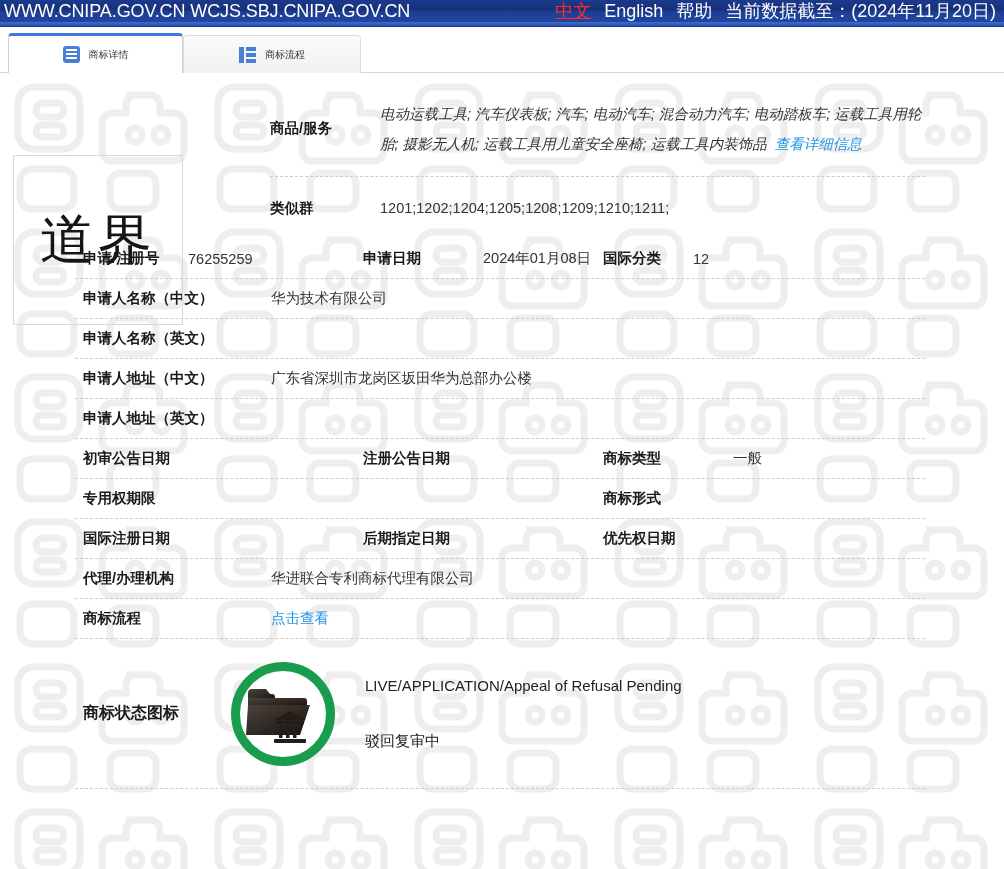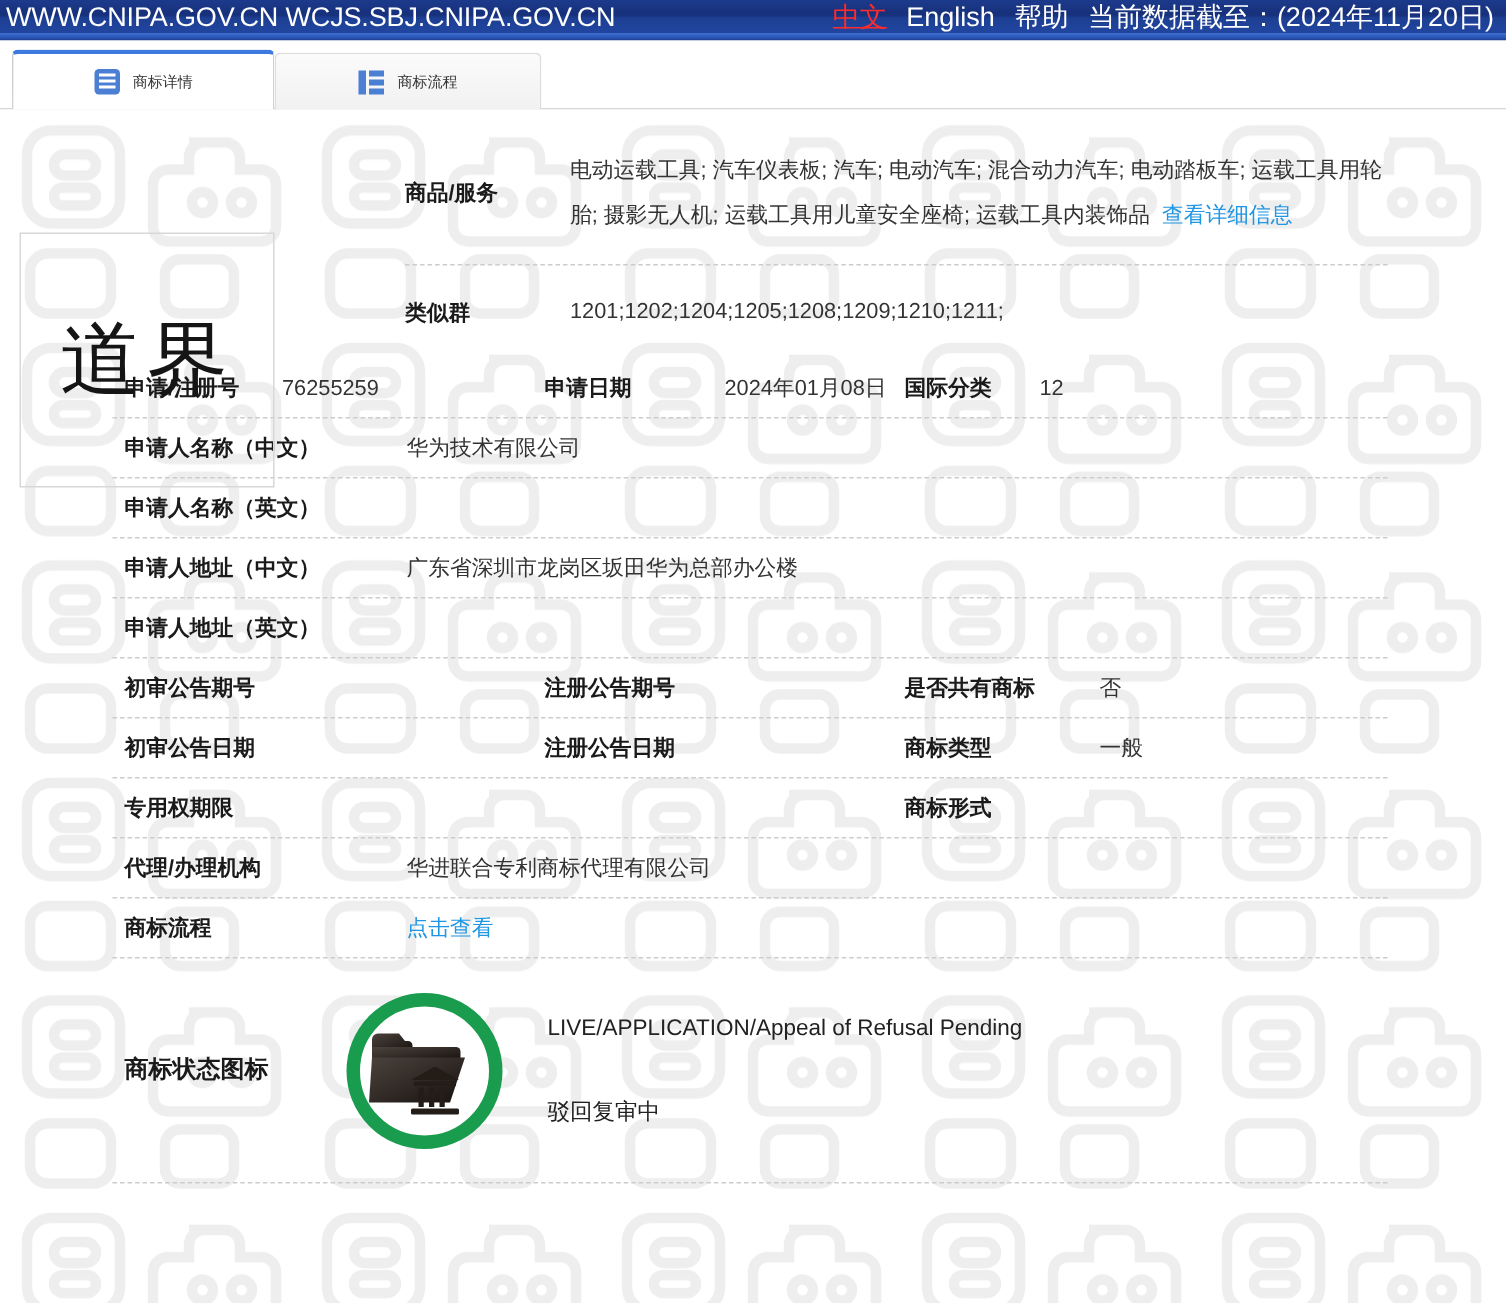--- a/index.html
+++ b/index.html
@@ -170,20 +170,21 @@
   
   #top-block { padding-left: 195px; }
   #row-goods {
     min-height: 96px;
     align-items: center;
   }
   #row-goods .lbl { width: 110px; flex: 0 0 110px; }
   #row-goods .val {
     line-height: 30px;
     width: 560px;
+    font-style: italic;
   }
   #row-similar { height: 62px; }
   #row-similar .lbl { width: 110px; flex:0 0 110px; }
   #row-similar .val { }
 
   
   .frow { height: 40px; padding-left: 8px; gap: 48px; }
   .frow .lbl { width: 140px; flex: 0 0 140px; }
 
   
@@ -313,34 +314,20 @@
     <div class="row frow">
       <span class="lbl">申请人地址（中文）</span>
       <span class="val">广东省深圳市龙岗区坂田华为总部办公楼</span>
     </div>
 
     <div class="row frow">
       <span class="lbl">申请人地址（英文）</span>
       <span class="val"></span>
     </div>
 
-    <div class="row c3">
-      <span class="cell c-a">
-        <span class="cl">初审公告期号</span>
-        <span class="cv"></span>
-      </span>
-      <span class="cell c-b">
-        <span class="cl">注册公告期号</span>
-        <span class="cv"></span>
-      </span>
-      <span class="cell c-c">
-        <span class="cl">是否共有商标</span>
-        <span class="cv">否</span>
-      </span>
-    </div>
 
     <div class="row c3">
       <span class="cell c-a">
         <span class="cl">初审公告日期</span>
         <span class="cv"></span>
       </span>
       <span class="cell c-b">
         <span class="cl">注册公告日期</span>
         <span class="cv"></span>
       </span>
@@ -355,20 +342,34 @@
         <span class="cl">专用权期限</span>
         <span class="cv"></span>
       </span>
       <span class="cell c-b"></span>
       <span class="cell c-c">
         <span class="cl">商标形式</span>
         <span class="cv"></span>
       </span>
     </div>
 
+    <div class="row c3">
+      <span class="cell c-a">
+        <span class="cl">国际注册日期</span>
+        <span class="cv"></span>
+      </span>
+      <span class="cell c-b">
+        <span class="cl">后期指定日期</span>
+        <span class="cv"></span>
+      </span>
+      <span class="cell c-c">
+        <span class="cl">优先权日期</span>
+        <span class="cv"></span>
+      </span>
+    </div>
 
     <div class="row frow">
       <span class="lbl">代理/办理机构</span>
       <span class="val">华进联合专利商标代理有限公司</span>
     </div>
 
     <div class="row frow">
       <span class="lbl">商标流程</span>
       <span class="link">点击查看</span>
     </div>

